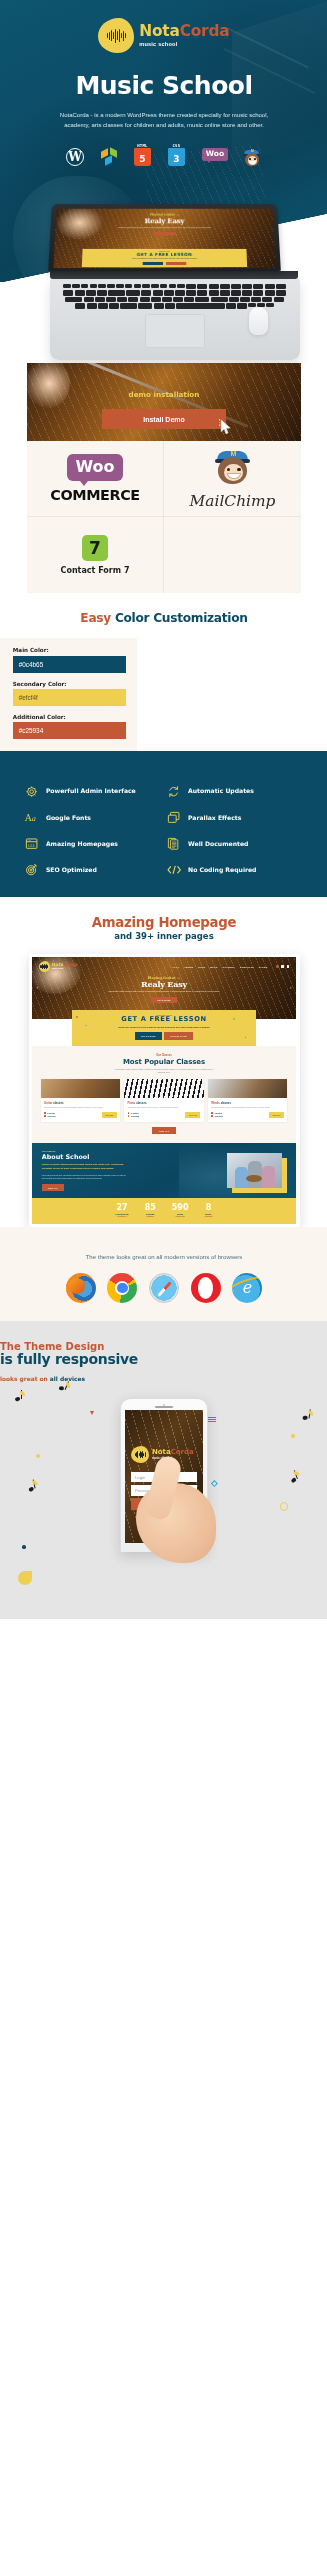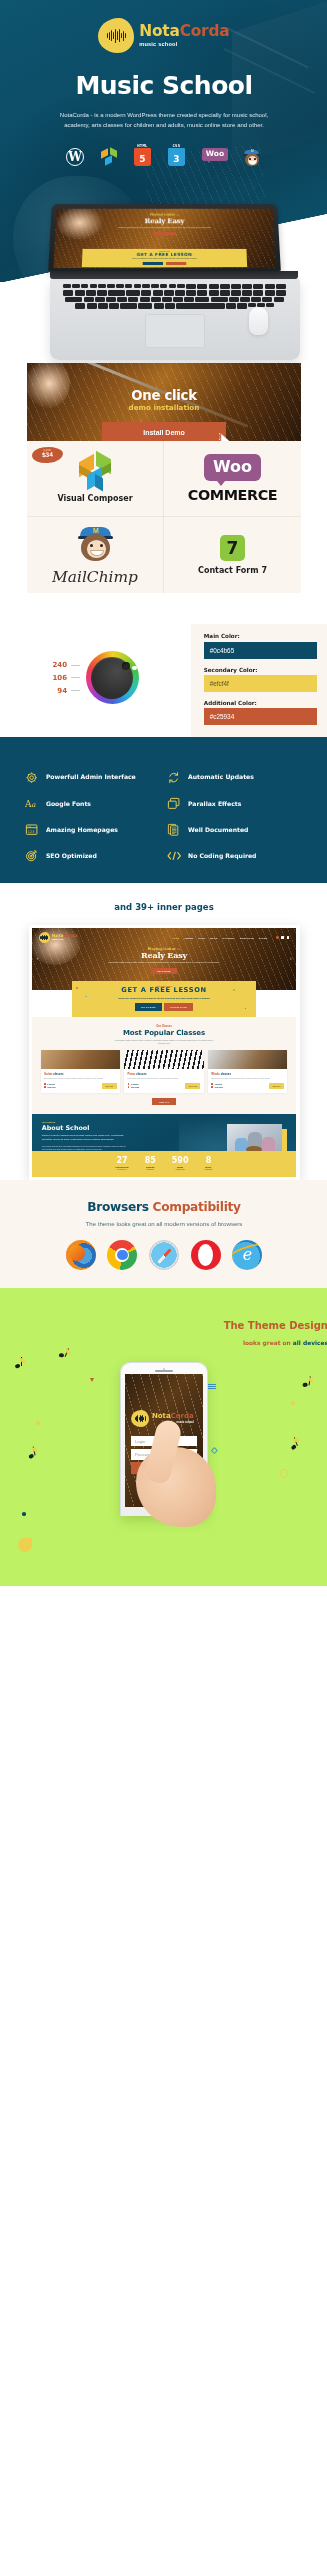--- a/index.html
+++ b/index.html
@@ -366,21 +366,21 @@
   .mc-body { padding: 3.2px 3.2px 3.7px; }
   .mc-t { font-size: 2.9px; font-weight: bold; }
   .mc-t .o { color: #c25934; } .mc-t .n { color: #0c4b65; }
   .mc-d { color: #8b9aa1; font-size: 1.5px; line-height: 1.65; margin-top: 1.6px; }
   .mc-meta { margin-top: 2.7px; display: flex; align-items: flex-end; justify-content: space-between; }
   .mc-meta .rows div { display: flex; gap: 1.6px; align-items: center; font-size: 1.7px; font-weight: bold; color: #0c4b65; margin-bottom: 1.1px; }
   .mc-meta .rows em { display: block; width: 1.9px; height: 1.9px; background: #c25934; border-radius: 0.5px; }
   .mc-btn { background: #efcf4f; color: #7b6a20; font-size: 1.7px; font-weight: bold; padding: 2.1px 3.7px; }
   .mc-viewall { display: inline-block; background: #c25934; color: #fff; font-size: 1.9px; font-weight: bold; padding: 2.7px 7px; margin-top: 5.3px; letter-spacing: 0.2px; }
 
-  .mock-about { position: relative; height: 37px; overflow: hidden; background: linear-gradient(150deg, #0e5570, #0b4660 55%, #0d5270); }
+  .mock-about { position: relative; height: 55px; overflow: hidden; background: linear-gradient(150deg, #0e5570, #0b4660 55%, #0d5270); }
   .mock-about .ab-deco { position: absolute; right: 0; top: 0; width: 117px; height: 55px; background: radial-gradient(ellipse at 30% 60%, rgba(60,125,150,.45), rgba(0,0,0,0) 70%); }
   .mock-about .inner { position: relative; z-index: 3; display: flex; padding: 7.5px 9.6px; gap: 7.5px; }
   .mock-about .k { color: #efcf4f; font-size: 2.3px; font-weight: bold; }
   .mock-about .h { color: #fff; font-size: 6.4px; font-weight: bold; margin-top: 0.5px; font-family: "DejaVu Sans", sans-serif; }
   .mock-about .lead { color: #efcf4f; font-size: 2.4px; font-weight: bold; line-height: 1.65; margin-top: 2.7px; max-width: 85px; }
   .mock-about .p { color: rgba(255,255,255,.72); font-size: 1.7px; line-height: 1.8; margin-top: 2.7px; max-width: 85px; }
   .mock-about .b { display: inline-block; background: #c25934; color: #fff; font-size: 1.8px; font-weight: bold; padding: 2.7px 5.9px; margin-top: 3.7px; letter-spacing: 0.2px; }
   .mock-about .photo { position: relative; width: 59px; height: 38px; margin-top: 3.2px; }
   .mock-about .photo .yel { position: absolute; left: 4.8px; top: 4.8px; width: 55px; height: 35px; background: #efcf4f; }
   .mock-about .photo .img { position: absolute; left: 0; top: 0; width: 55px; height: 35px; background: linear-gradient(145deg, #dfe4e8 0%, #bcc7d2 40%, #9aa8b6 100%); }
@@ -407,21 +407,21 @@
   .br.chrome .c2 { position: absolute; left: 9.6px; top: 9.6px; width: 10.6px; height: 10.6px; border-radius: 50%; background: #4285f4; }
   .br.safari { background: radial-gradient(circle at 50% 50%, #6dc6f0 0 64%, #dfe3e6 64% 100%); border: 1.6px solid #c3cacf; }
   .br.safari .needle { position: absolute; left: 12.8px; top: 5.9px; width: 2.7px; height: 18px; background: linear-gradient(#ee4b32 50%, #f2f2f2 50%); transform: rotate(42deg); border-radius: 1.1px; }
   .br.opera { background: #e8202a; }
   .br.opera .o { position: absolute; left: 7.5px; top: 3.7px; width: 15px; height: 22.4px; border-radius: 50%; background: #fff; }
   .br.ie { background: radial-gradient(circle at 45% 55%, #49b3e8 0 62%, #1d84c6 62% 100%); }
   .br.ie .band { position: absolute; left: -3.2px; top: 5.9px; width: 37px; height: 10.6px; border-radius: 50%; border: 2.7px solid #f0b323; border-bottom-color: transparent; transform: rotate(-18deg); }
   .br.ie .e { position: absolute; left: 0; right: 0; top: 5.3px; text-align: center; color: #fff; font-size: 16px; font-style: italic; font-family: "DejaVu Serif", serif; }
 
   
-  .responsive { background: #bef264; padding: 32px 0 0; text-align: right; position: relative; overflow: hidden; height: 298px; }
+  .responsive { background: #e5e5e5; padding: 20px 0 0; text-align: left; position: relative; overflow: hidden; height: 298px; }
   .rs-h1 { font-size: 10px; font-weight: bold; color: #c25934; font-family: "DejaVu Sans", sans-serif; }
   .rs-h2 { font-size: 14px; font-weight: bold; color: #0c4b65; margin-top: -1.1px; letter-spacing: -0.3px; font-family: "DejaVu Sans", sans-serif; }
   .rs-k { margin-top: 9px; font-size: 5.9px; font-weight: bold; font-family: "DejaVu Sans", sans-serif; }
   .rs-k .a { color: #c25934; } .rs-k .b { color: #0c4b65; }
   .phone {
     position: relative; width: 88px; margin: 16px auto 0;
     background: linear-gradient(#fbfbfb, #eceef0); border-radius: 10.6px 10.6px 0 0;
     padding: 10.6px 4.3px 0; box-shadow: 0 4.3px 12.8px rgba(0,0,0,.14); height: 154px;
     border: 0.5px solid #dadde0; border-bottom: none;
   }
@@ -645,55 +645,39 @@
       <div class="mouse"></div>
     </div>
   </section>
 
   <section class="panel">
     <div class="oneclick">
       <div class="strings2"></div>
         <div class="bow"></div>
         <div class="ochand"></div>
       <div class="oc-inner">
-        <div class="oc-h">One click</div>
         <div class="oc-sub">demo installation</div>
         <div class="oc-btn-wrap">
           <button class="oc-btn">Install Demo</button>
           <span class="cursor">
             <svg width="14" height="17" viewBox="0 0 26 32">
               <path d="M4 2 L4 24 L9.5 19 L13 28 L17 26 L13.5 17.5 L21 17 Z" fill="#fff" stroke="#ddd" stroke-width="1"></path>
               <g stroke="#fff" stroke-width="1.6" stroke-linecap="round">
                 <line x1="1" y1="2" x2="1" y2="0"></line>
                   <line x1="0" y1="7" x2="-2" y2="8"></line>
                   <line x1="1" y1="11" x2="0" y2="13"></line>
               </g>
             </svg>
           </span>
         </div>
       </div>
     </div>
 
     <div class="plug-grid">
       <div class="plug">
-        <div class="badge-save">
-          <div class="s">save</div>
-          <div class="v">$34</div>
-        </div>
-        <div class="vc-big">
-          <b class="a"></b>
-            <b class="a2"></b>
-            <b class="b"></b>
-            <b class="b2"></b>
-            <b class="c"></b>
-            <b class="c2"></b>
-        </div>
-        <div class="plug-name">Visual Composer</div>
-      </div>
-      <div class="plug">
         <div class="woo-big">Woo</div>
         <div class="woo-commerce">COMMERCE</div>
       </div>
       <div class="plug">
         <div class="chimp-big">
           <div class="hat"></div>
             <div class="m">M</div>
             <div class="brim"></div>
             <div class="head"></div>
             <div class="face"></div>
@@ -704,42 +688,25 @@
         <div class="mailchimp-word">MailChimp</div>
       </div>
       <div class="plug">
         <div class="cf7-box">7</div>
         <div class="plug-name">Contact Form 7</div>
       </div>
     </div>
   </section>
 
   <section class="color-sec">
+    <h2 class="sec-title">
+      <span class="t-orange">Easy</span>
+      <span class="t-navy">Color Customization</span>
+    </h2>
     <div class="color-body">
-      <div class="wheel-col">
-        <div class="nums">
-          <div>
-              <span>240</span>
-              <i></i>
-            </div>
-          <div>
-              <span>106</span>
-              <i></i>
-            </div>
-          <div>
-              <span>94</span>
-              <i></i>
-            </div>
-        </div>
-        <div class="wheel">
-          <div class="knob"></div>
-            <div class="dimple"></div>
-            <div class="dot"></div>
-        </div>
-      </div>
       <div class="swatch-col">
         <div class="sw-label">Main Color:</div>
         <div class="sw-box main">#0c4b65</div>
         <div class="sw-label">Secondary Color:</div>
         <div class="sw-box sec">#efcf4f</div>
         <div class="sw-label">Additional Color:</div>
         <div class="sw-box add">#c25934</div>
       </div>
     </div>
   </section>
@@ -842,20 +809,21 @@
               <polyline points="21,3 26,9 21,15"></polyline>
           </svg>
         </span>
         <span class="lbl">No Coding Required</span>
       </div>
 
     </div>
   </section>
 
   <section class="amazing">
+    <h2 class="amz-h">Amazing Homepage</h2>
     <div class="amz-s">and 39+ inner pages</div>
 
     <div class="mock">
 
       <div class="mock-hero">
         <div class="mstr"></div>
           <div class="mhand"></div>
         <div class="mock-nav">
           <div class="mock-logo">
             <div class="mock-blob">
@@ -1024,24 +992,20 @@
         <div class="mock-stat">
           <div class="n">8</div>
           <div class="l1">music</div>
           <div class="l2">classes</div>
         </div>
       </div>
     </div>
   </section>
 
   <section class="browsers">
-    <h2 class="sec-title">
-      <span class="t-navy">Browsers</span>
-      <span class="t-orange">Compatibility</span>
-    </h2>
     <p class="br-sub">The theme looks great on all modern versions of browsers</p>
     <div class="br-row">
       <div class="br firefox">
           <div class="tail"></div>
         </div>
       <div class="br chrome">
           <div class="c"></div>
           <div class="c2"></div>
         </div>
       <div class="br safari">
@@ -1088,20 +1052,21 @@
       <span class="dotdeco" style="right:33px;top:113px;width:3.7px;height:3.7px;background:#efcf4f;"></span>
       <span class="dotdeco" style="left:22.4px;top:224px;width:3.7px;height:3.7px;background:#0c4b65;"></span>
       <span class="dotdeco" style="right:40px;top:181px;width:8.5px;height:8.5px;border:1.6px solid #efcf4f;background:transparent;"></span>
       <span class="sq" style="left:90px;top:90px;width:0;height:0;border-left:2.7px solid transparent;border-right:2.7px solid transparent;border-top:4.3px solid #c25934;"></span>
       <span class="sq" style="right:112px;top:96px;width:17px;height:5.3px;background:repeating-linear-gradient(#3a8fc4 0 1.1px, transparent 1.1px 2.1px);"></span>
       <span class="sq" style="left:212px;top:160px;width:4.8px;height:4.8px;border:1.1px solid #29abe2;transform:rotate(45deg);"></span>
       <span class="sq" style="left:18px;top:250px;width:14px;height:14px;background:#efcf4f;border-radius:50% 0 50% 50%;"></span>
     </div>
 
     <div class="rs-h1">The Theme Design</div>
+    <div class="rs-h2">is fully responsive</div>
     <div class="rs-k">
       <span class="a">looks great on</span>
       <span class="b">all devices</span>
     </div>
 
     <div class="phone">
       <span class="cam"></span>
       <span class="spk"></span>
       <div class="scr">
         <div class="pstr"></div>

